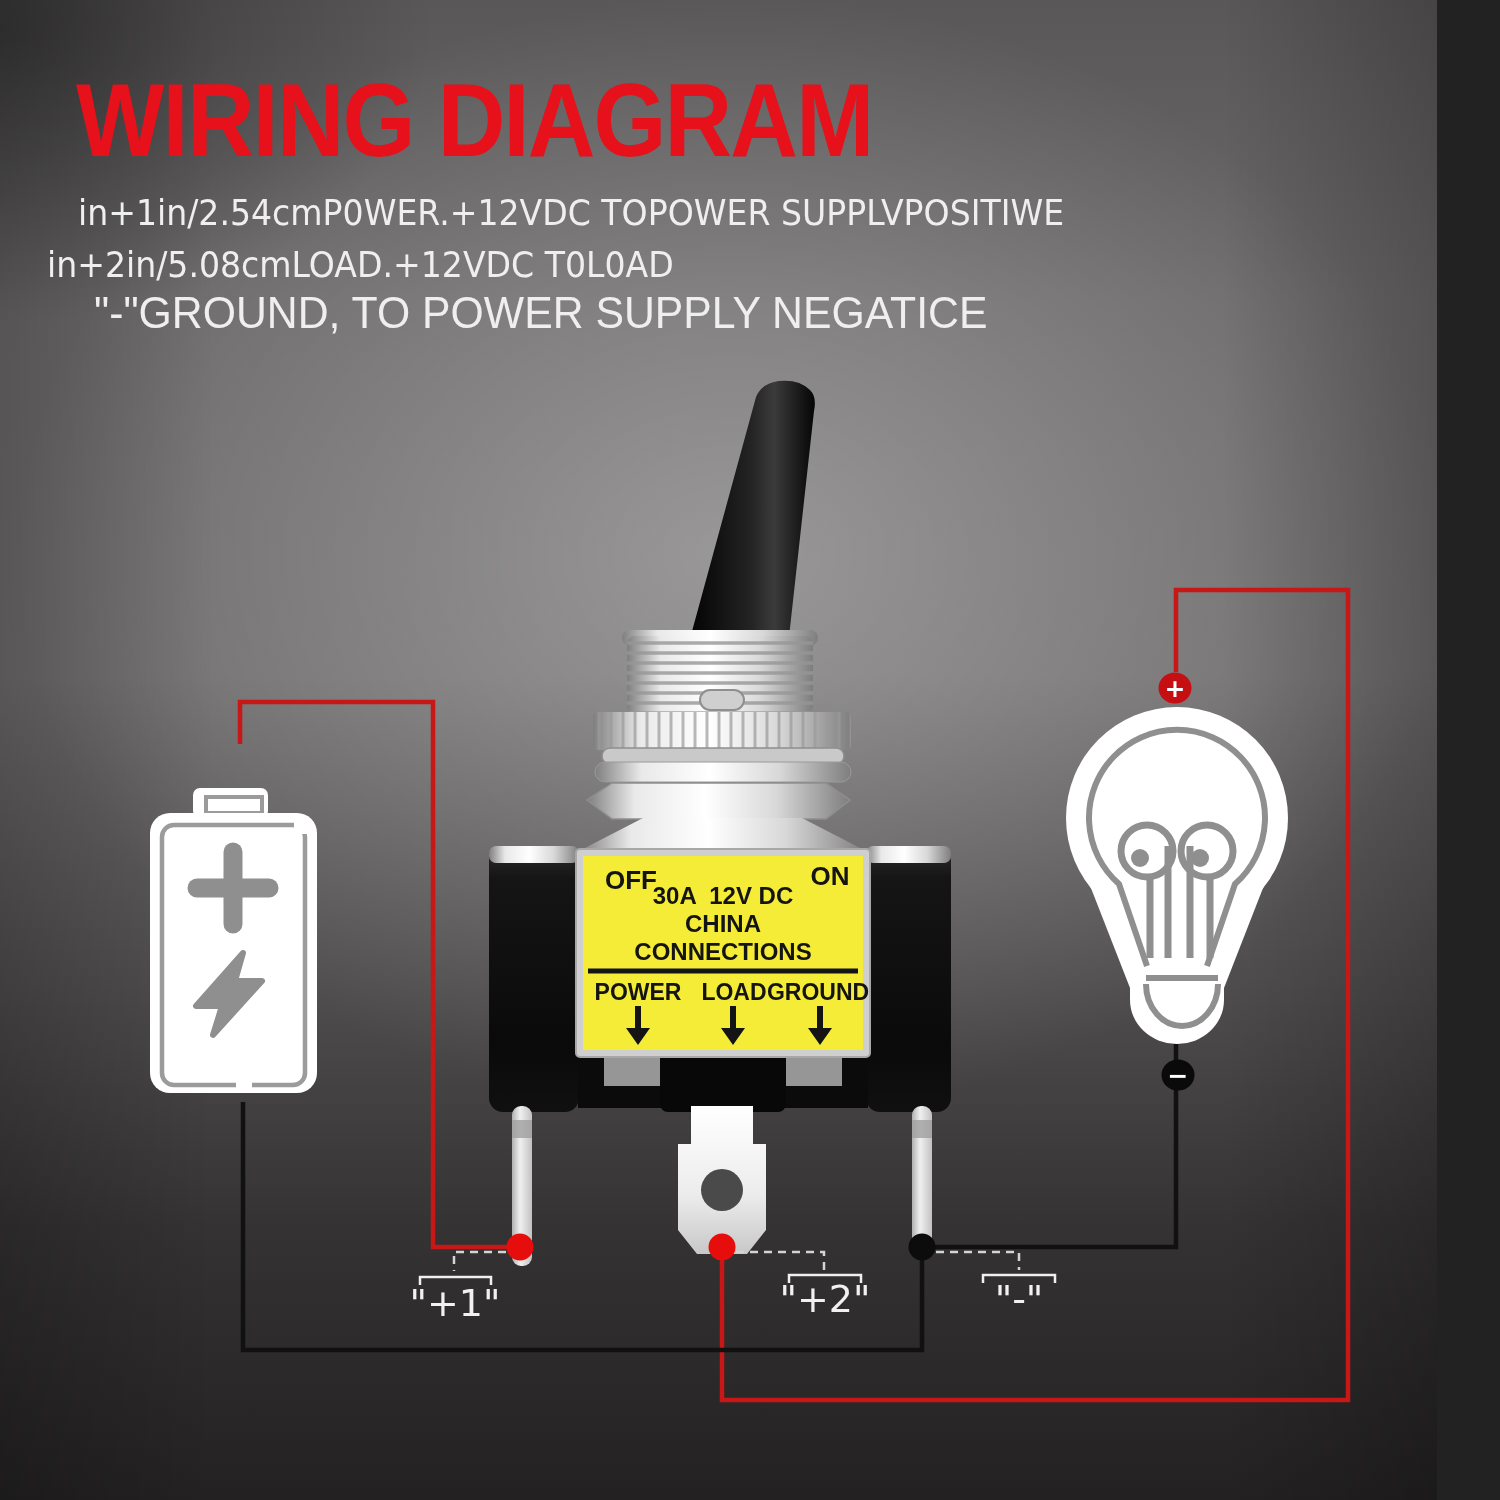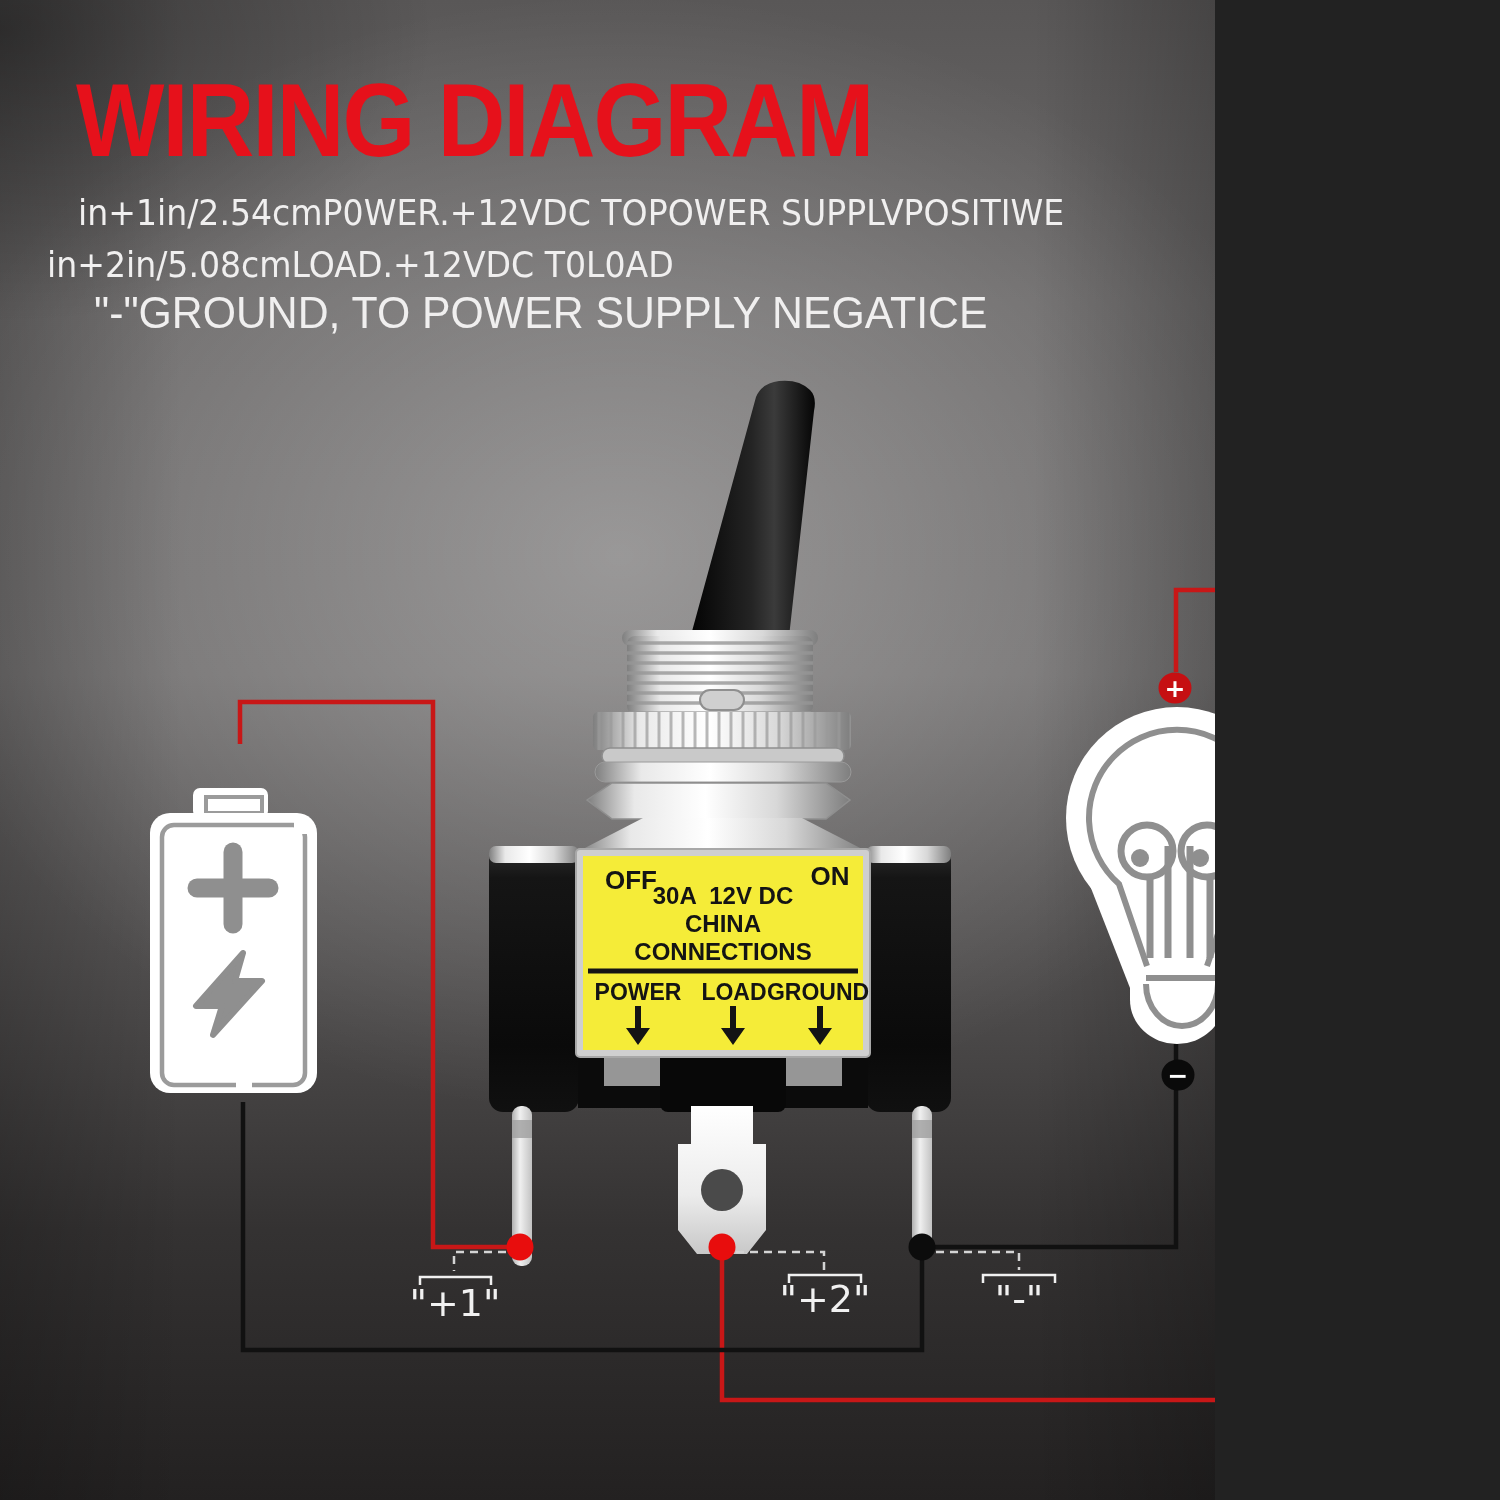--- a/index.html
+++ b/index.html
@@ -1,17 +1,17 @@
 <!DOCTYPE html>
 <html><head>
 <meta charset="utf-8">
 <style>
   html,body{margin:0;padding:0;background:#222;}
   .stage{
-    position:relative;width:1215px;height:1500px;overflow:hidden;
+    position:relative;width:1437px;height:1500px;overflow:hidden;
     font-family:"DejaVu Sans",sans-serif;
   }
   .bg{
     position:absolute;inset:0;
     background:
       radial-gradient(620px 420px at 0% 2%, rgba(0,0,0,.38), rgba(0,0,0,0) 70%),
       linear-gradient(90deg, rgba(0,0,0,.20), rgba(0,0,0,0) 15%, rgba(0,0,0,0) 85%, rgba(0,0,0,.22)),
       radial-gradient(1000px 780px at 51% 37%, rgba(255,255,255,.30), rgba(255,255,255,0) 72%),
       linear-gradient(180deg,#595757 0%,#6b6969 20%,#6f6d6d 45%,#504e4e 65%,#343232 82%,#232121 100%);
   }

